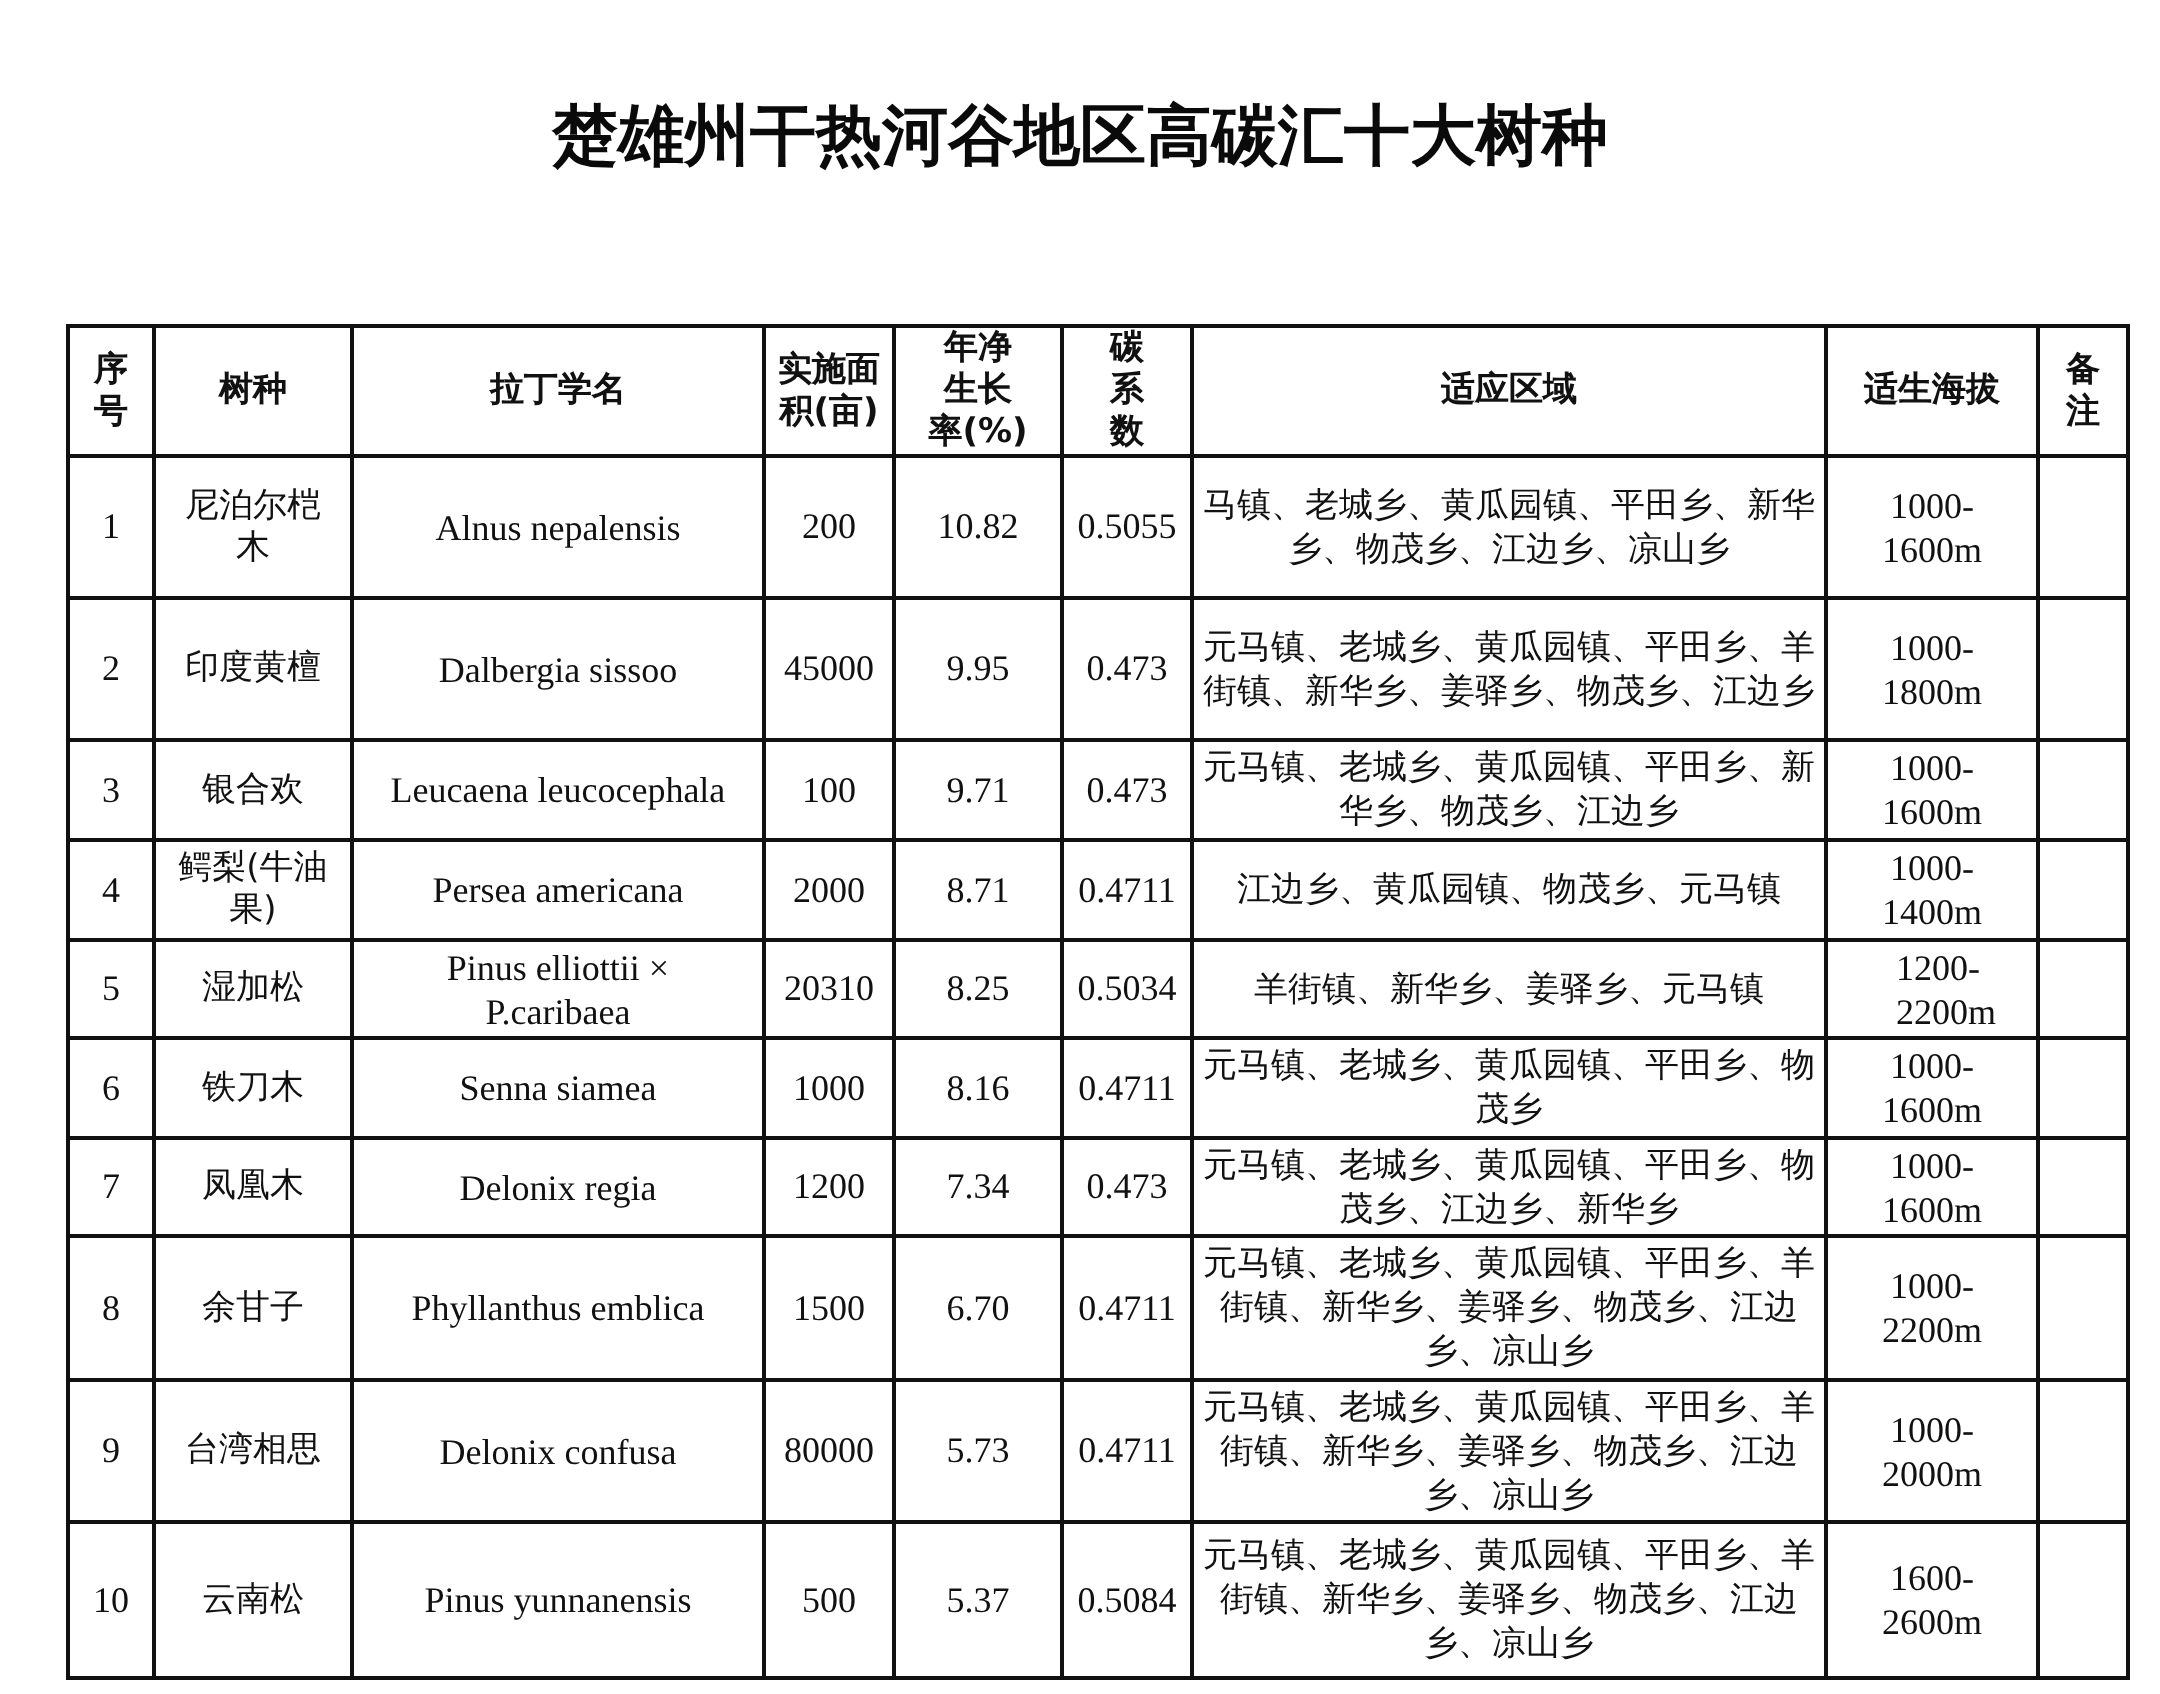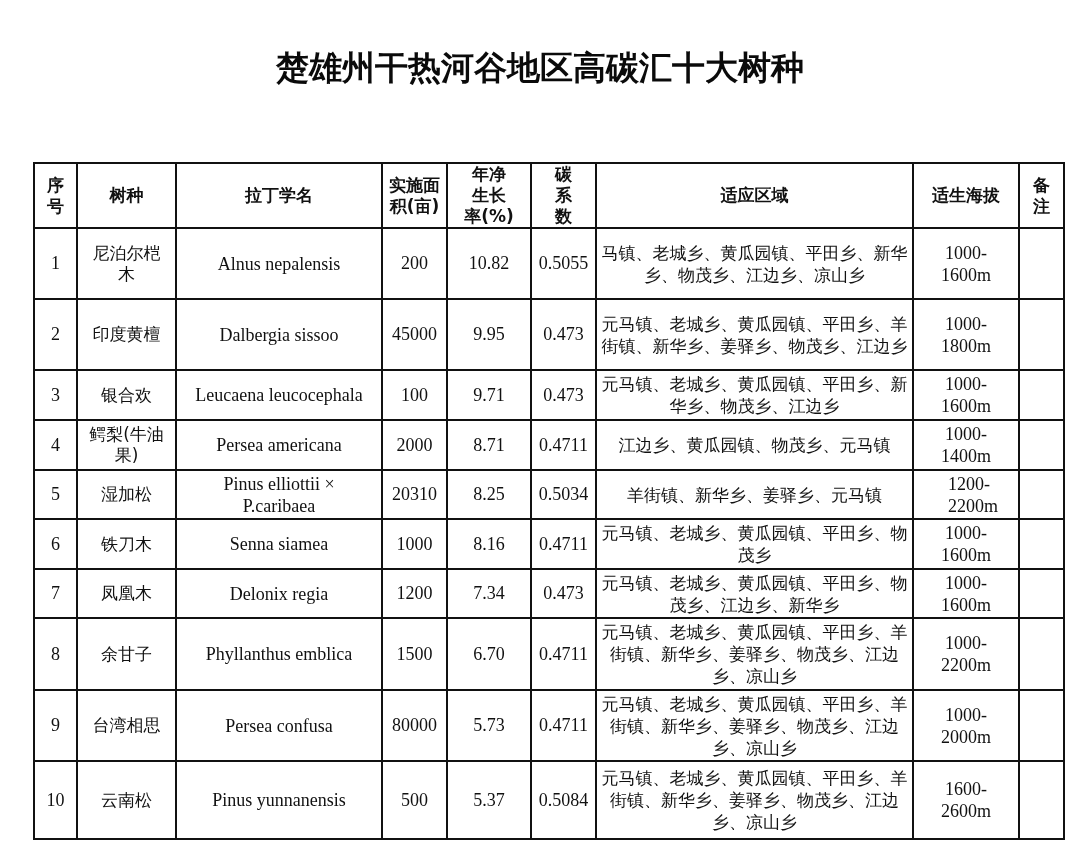--- a/index.html
+++ b/index.html
@@ -142,21 +142,21 @@
       <td class="num">1500</td>
       <td class="num">6.70</td>
       <td class="num">0.4711</td>
       <td class="region">元马镇、老城乡、黄瓜园镇、平田乡、羊街镇、新华乡、姜驿乡、物茂乡、江边乡、凉山乡</td>
       <td class="alt" style="padding:0 22px">1000-2200m</td>
       <td></td>
     </tr>
     <tr style="height:71px">
       <td class="num">9</td>
       <td class="cn">台湾相思</td>
-      <td class="latin">Persea confusa</td>
+      <td class="latin">Delonix confusa</td>
       <td class="num">80000</td>
       <td class="num">5.73</td>
       <td class="num">0.4711</td>
       <td class="region">元马镇、老城乡、黄瓜园镇、平田乡、羊街镇、新华乡、姜驿乡、物茂乡、江边乡、凉山乡</td>
       <td class="alt" style="padding:0 22px">1000-2000m</td>
       <td></td>
     </tr>
     <tr style="height:72px">
       <td class="num">10</td>
       <td class="cn">云南松</td>

